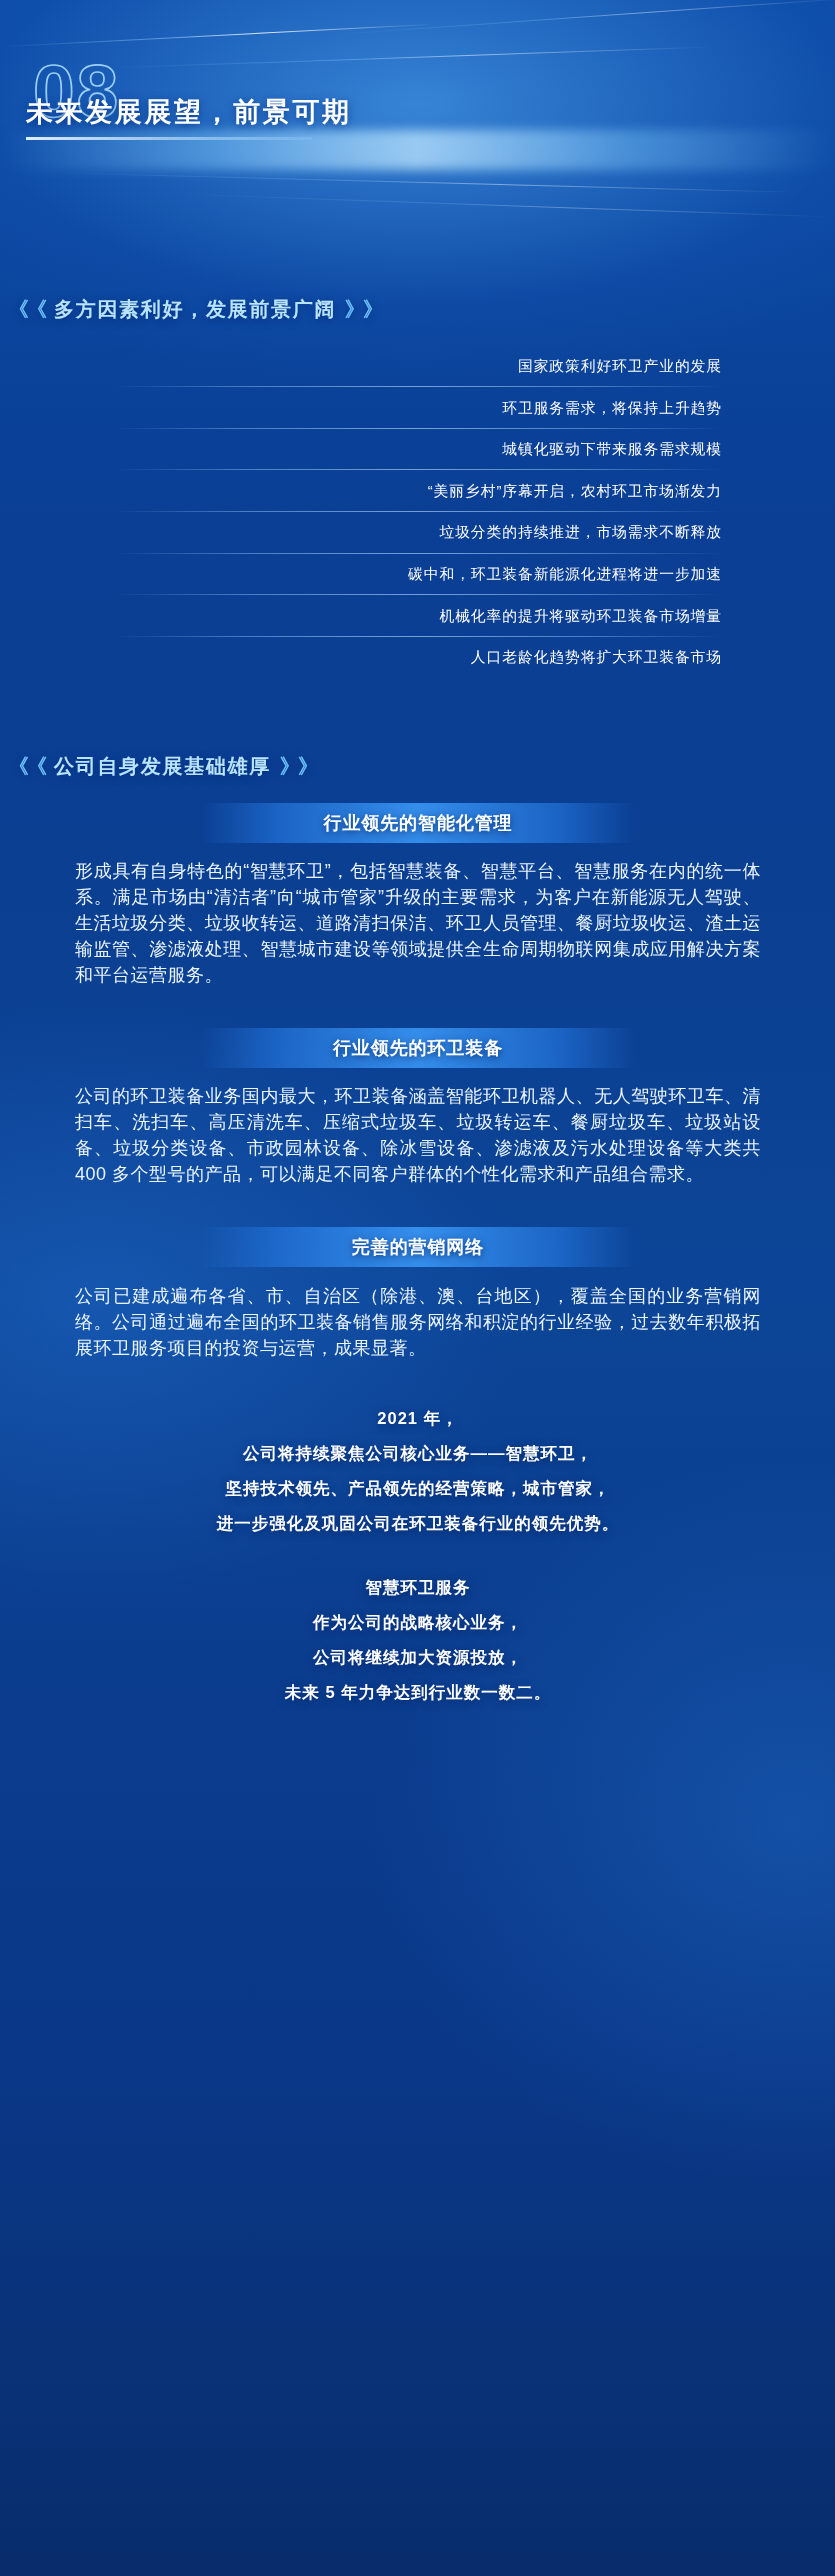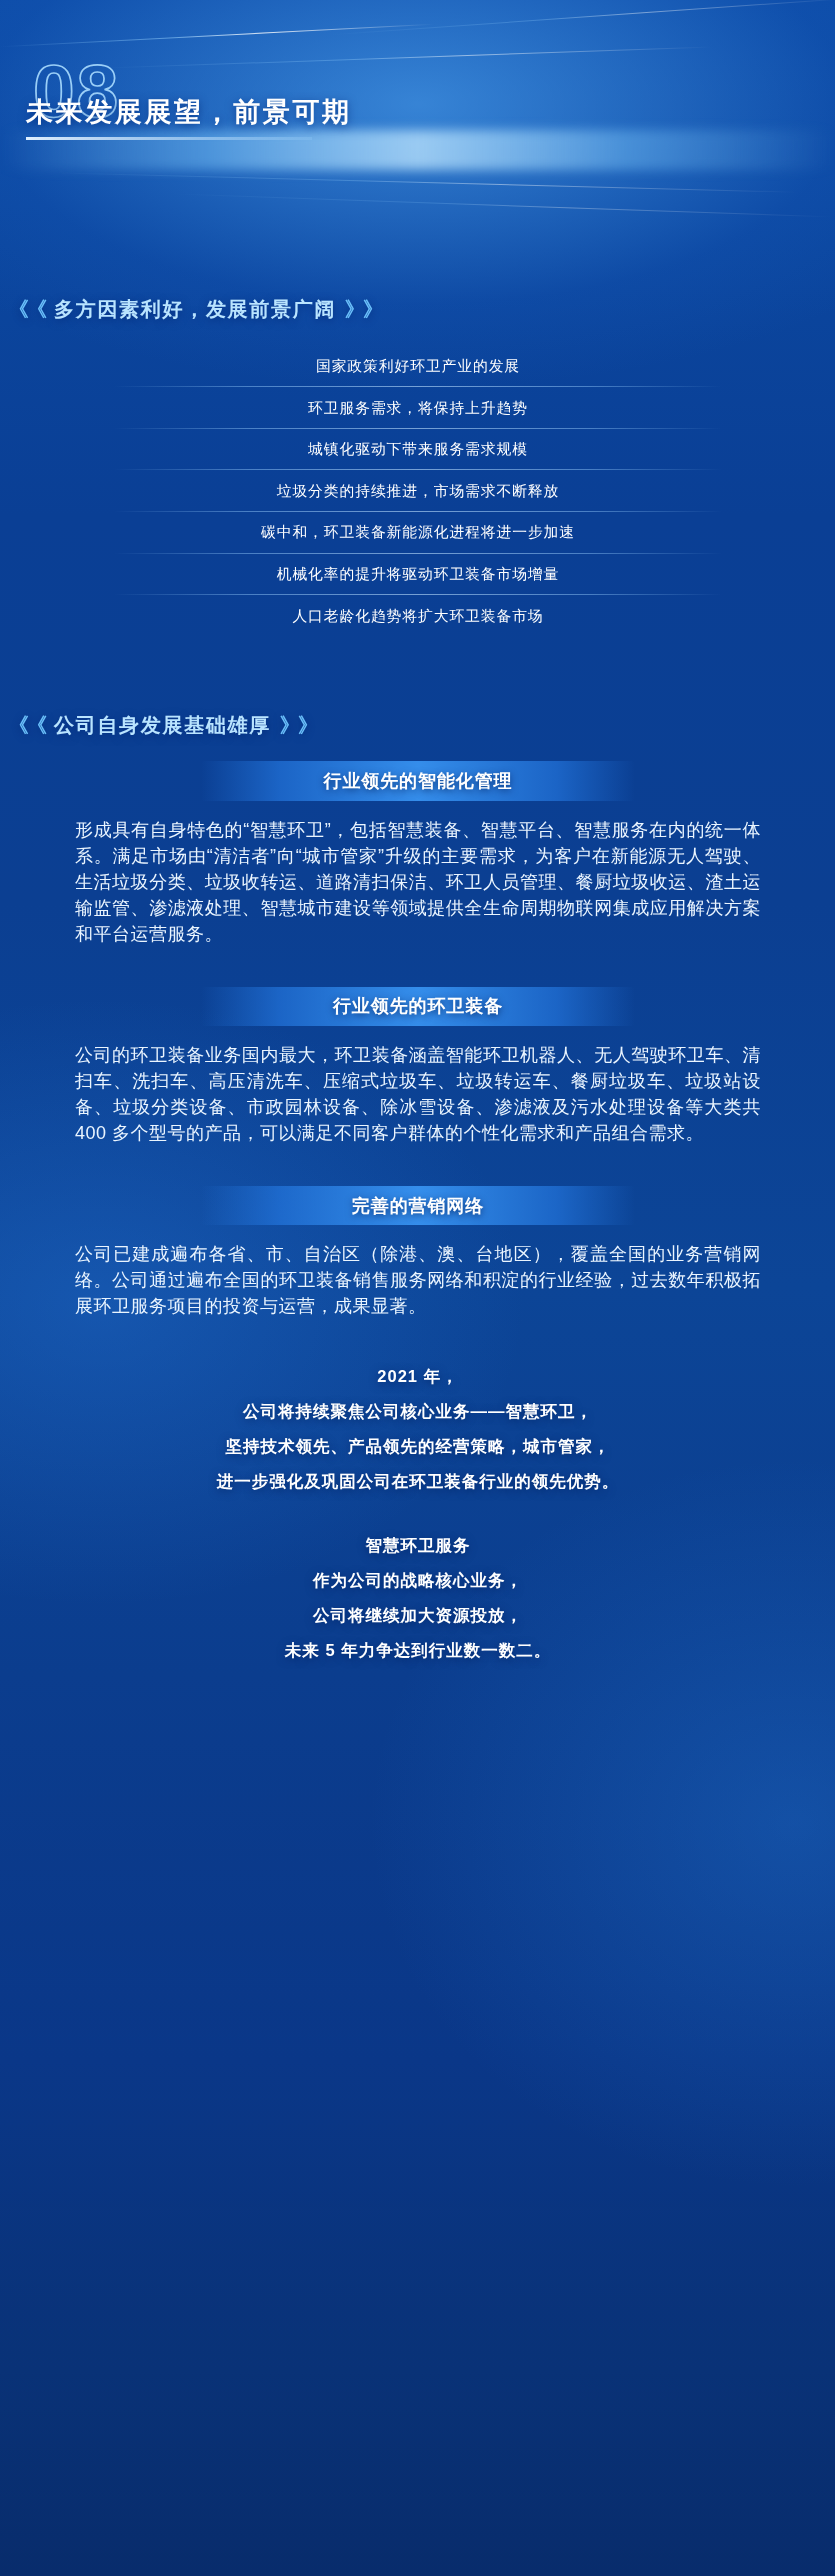--- a/index.html
+++ b/index.html
@@ -69,21 +69,21 @@
     font-weight:bold;
     color:#b9e4ff;
     letter-spacing:1.7px;
     text-shadow:0 1.7px 8.7px rgba(0,40,120,.8);
   }
   .band-title .chev{color:#6fc6ff;font-weight:bold;margin:0 8.7px;letter-spacing:-1.7px;opacity:.95;}
 
   .bullets{width:608px;margin:0 auto;}
   .bullet{
     position:relative;
-    text-align:center;
+    text-align:right;
     font-size:14.8px;
     line-height:22.6px;
     padding:9.5px 0;
     color:#ffffff;
     letter-spacing:0.9px;
   }
   .bullet:after{
     content:"";
     position:absolute;left:0;right:0;bottom:0;height:0.9px;
     background:linear-gradient(90deg,rgba(140,200,255,0) 0%,rgba(150,205,255,.45) 22%,rgba(190,225,255,.6) 50%,rgba(150,205,255,.45) 78%,rgba(140,200,255,0) 100%);
@@ -146,20 +146,21 @@
   </div>
 
   <div class="band-title">
     <span class="chev">《《</span><span>多方因素利好，发展前景广阔</span><span class="chev">》》</span>
   </div>
 
   <div class="bullets">
     <div class="bullet">国家政策利好环卫产业的发展</div>
     <div class="bullet">环卫服务需求，将保持上升趋势</div>
     <div class="bullet">城镇化驱动下带来服务需求规模</div>
+    <div class="bullet">“美丽乡村”序幕开启，农村环卫市场渐发力</div>
     <div class="bullet">垃圾分类的持续推进，市场需求不断释放</div>
     <div class="bullet">碳中和，环卫装备新能源化进程将进一步加速</div>
     <div class="bullet">机械化率的提升将驱动环卫装备市场增量</div>
     <div class="bullet">人口老龄化趋势将扩大环卫装备市场</div>
   </div>
 
   <div style="height:40px"></div>
 
   <div class="band-title">
     <span class="chev">《《</span><span>公司自身发展基础雄厚</span><span class="chev">》》</span>

